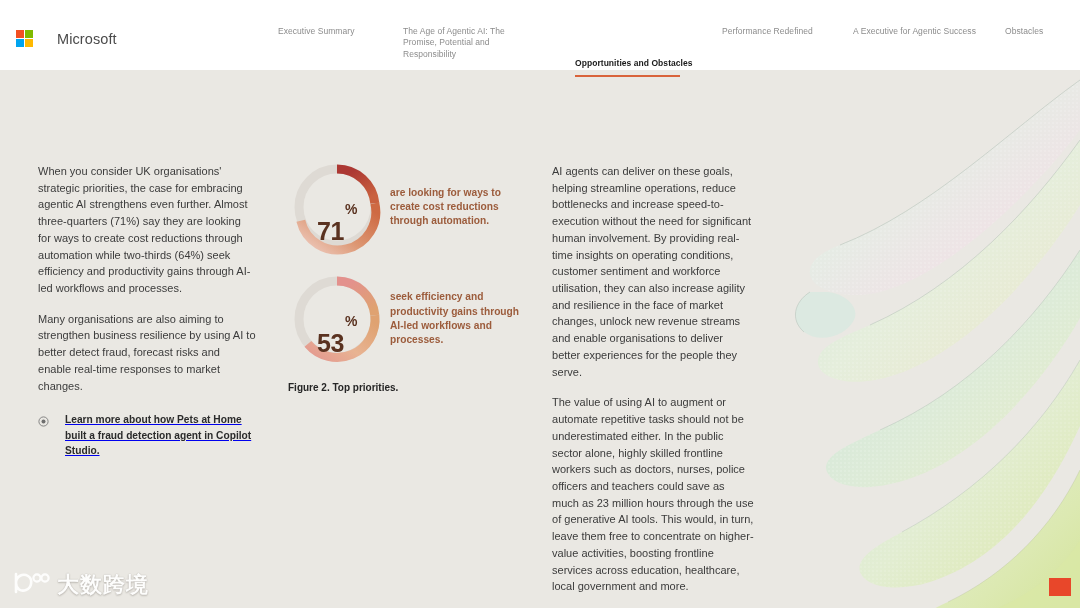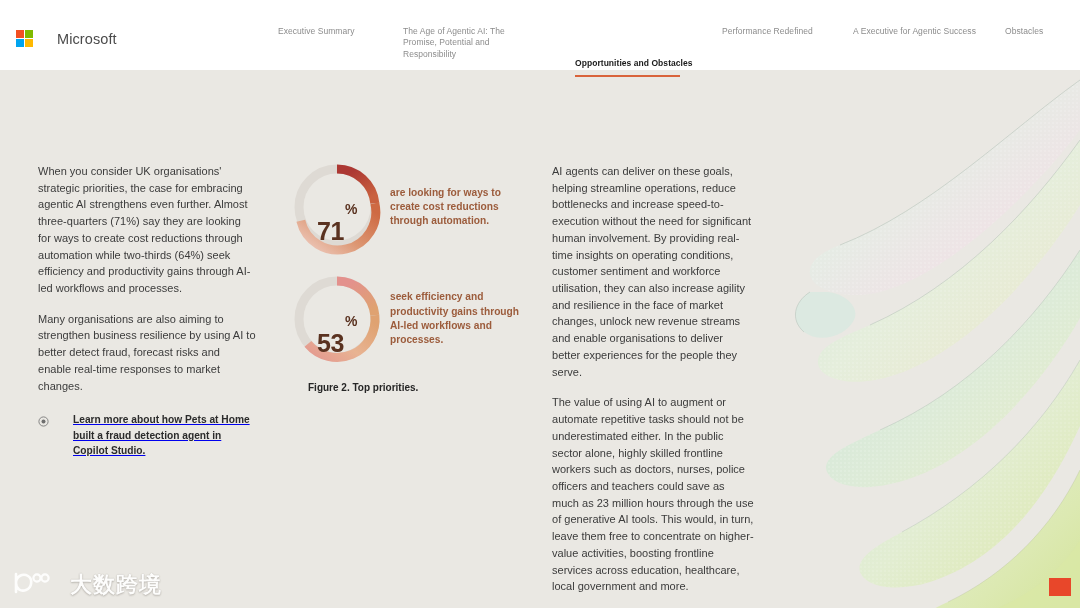--- a/index.html
+++ b/index.html
@@ -109,21 +109,21 @@
     line-height: 1.52;
     color: #3B3B3B;
     margin-bottom: 14px;
     letter-spacing: 0.01px;
   }
   .body-text:last-child { margin-bottom: 18px; }
 
   
   .learn-link {
     display: flex;
-    gap: 24px;
+    gap: 16px;
     align-items: flex-start;
     margin-top: 18px;
   }
   .link-icon {
     flex: 0 0 auto;
     margin-top: 1px;
   }
   .learn-link-text {
     font-size: 10.2px;
     line-height: 1.5;
@@ -164,31 +164,31 @@
     font-weight: bold;
     color: #9C5C3C;
     max-width: 132px;
   }
 
   .figure-caption {
     font-size: 10px;
     font-weight: bold;
     color: #262626;
     margin-top: 10px;
-    margin-left: 20px;
+    margin-left: 0;
   }
 
   
   .watermark {
     position: absolute;
     left: 12px;
     bottom: 8px;
     display: flex;
     align-items: center;
-    gap: 20px;
+    gap: 7px;
     z-index: 30;
     opacity: 0.92;
   }
   .wm-text {
     font-size: 22px;
     font-weight: bold;
     color: #FFFFFF;
     letter-spacing: 1px;
     text-shadow: 0 0 1px rgba(160,155,148,0.85), 0 1px 2px rgba(150,145,138,0.6);
     font-family: "DejaVu Sans", sans-serif;

